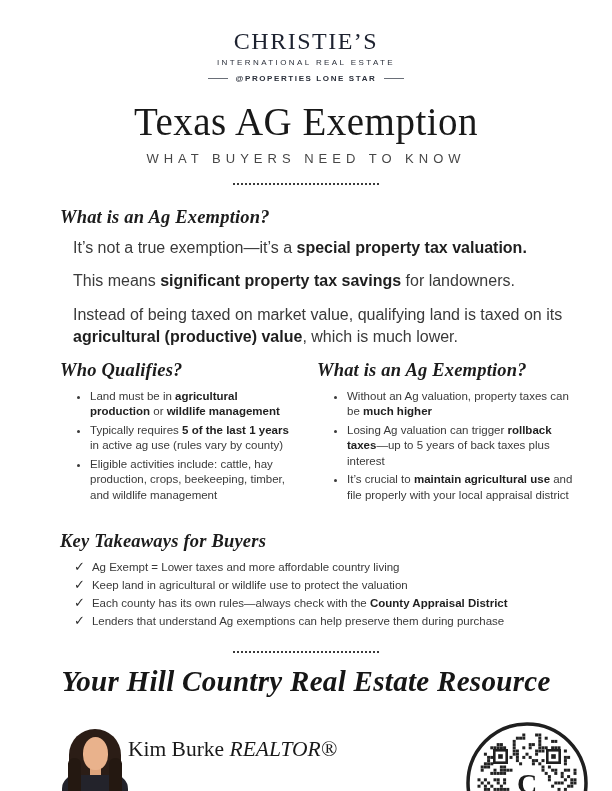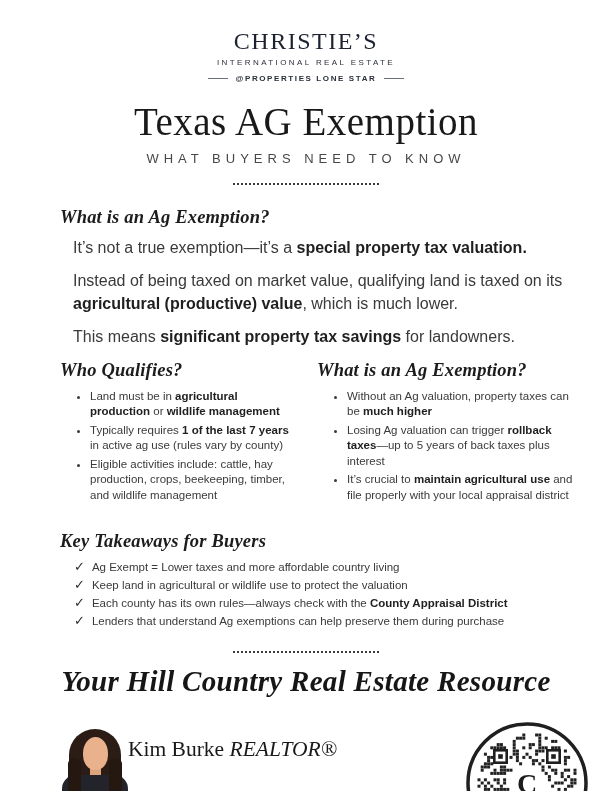--- a/index.html
+++ b/index.html
@@ -81,31 +81,31 @@
   </div>
 
   <div class="title">Texas AG Exemption</div>
   <div class="subtitle">WHAT BUYERS NEED TO KNOW</div>
   <div class="dotted d1"></div>
 
   <div class="intro">
     <div class="sec-h">What is an Ag Exemption?</div>
     <div class="paras">
         <p><span>It’s not a true exemption—it’s a </span><b>special property tax valuation.</b></p>
+        <p><span>This means </span><b>significant property tax savings</b><span> for landowners.</span></p>
         <p><span>Instead of being taxed on market value, qualifying land is taxed on its </span><b>agricultural (productive) value</b><span>, which is much lower.</span></p>
-        <p><span>This means </span><b>significant property tax savings</b><span> for landowners.</span></p>
       </div>
   </div>
 
   <div class="cols">
     <div class="col col-left">
       <div class="sec-h">Who Qualifies?</div>
       <ul>
           <li><span>Land must be in </span><b>agricultural production</b><span> or </span><b>wildlife management</b></li>
-          <li><span>Typically requires </span><b>1 of the last 7 years</b><span> in active ag use (rules vary by county)</span></li>
+          <li><span>Typically requires </span><b>5 of the last 1 years</b><span> in active ag use (rules vary by county)</span></li>
           <li><span>Eligible activities include: cattle, hay production, crops, beekeeping, timber, and wildlife management</span></li>
         </ul>
     </div>
     <div class="col col-right">
       <div class="sec-h">What is an Ag Exemption?</div>
       <ul>
           <li><span>Without an Ag valuation, property taxes can be </span><b>much higher</b></li>
           <li><span>Losing Ag valuation can trigger </span><b>rollback taxes</b><span>—up to 5 years of back taxes plus interest</span></li>
           <li><span>It’s crucial to </span><b>maintain agricultural use</b><span> and file properly with your local appraisal district</span></li>
         </ul>

